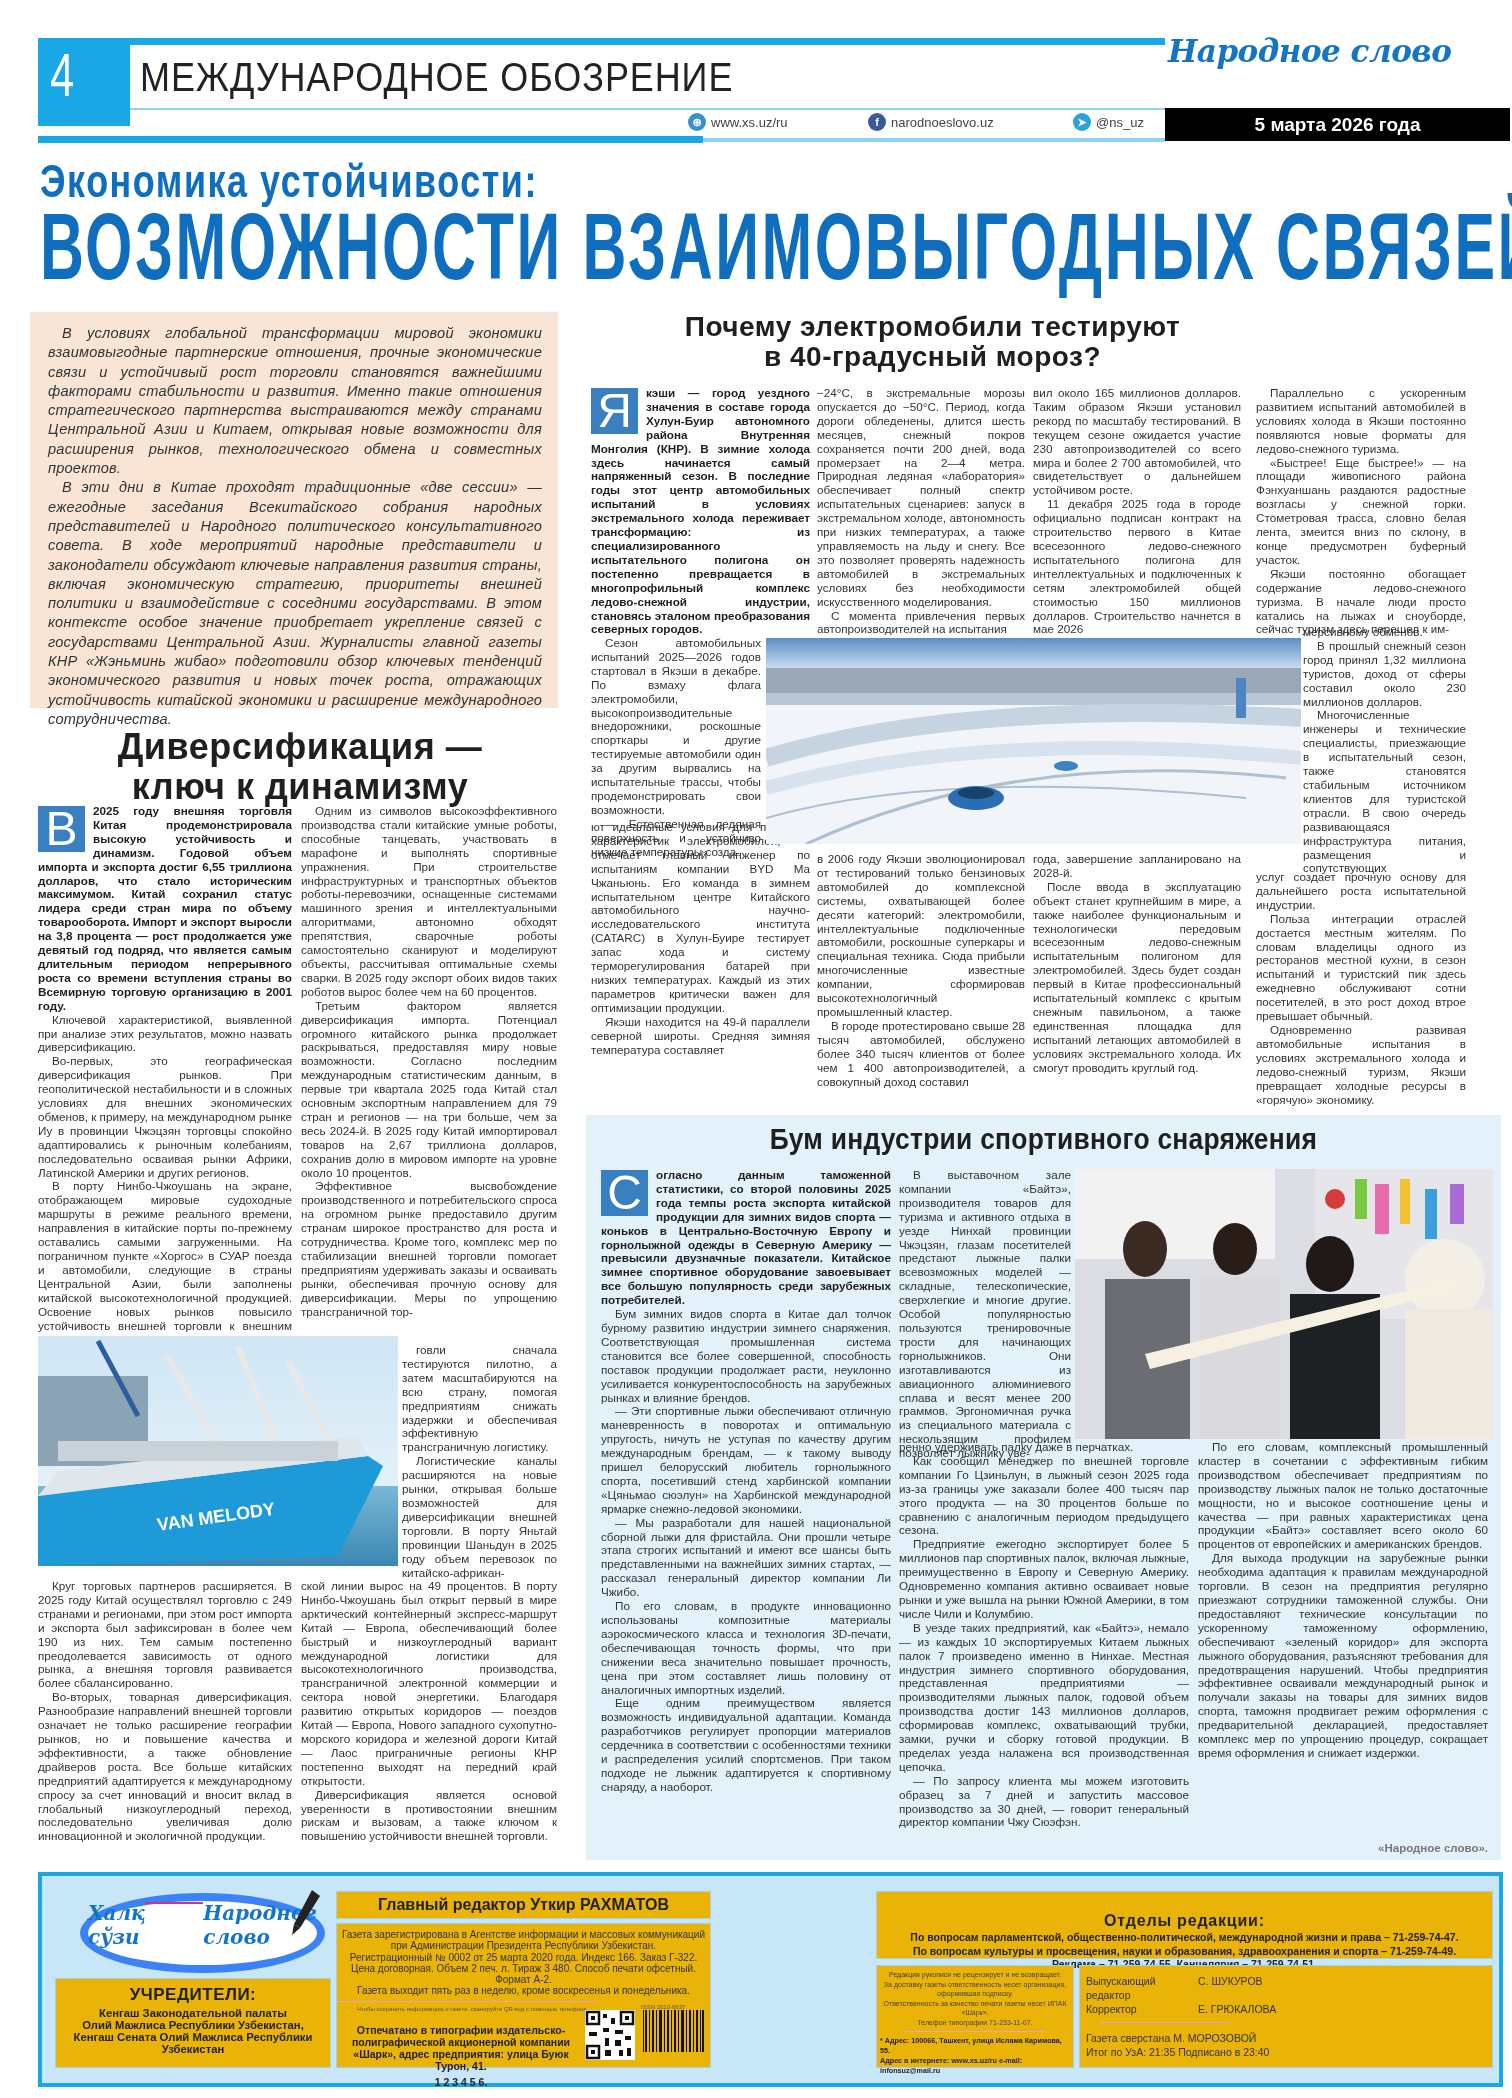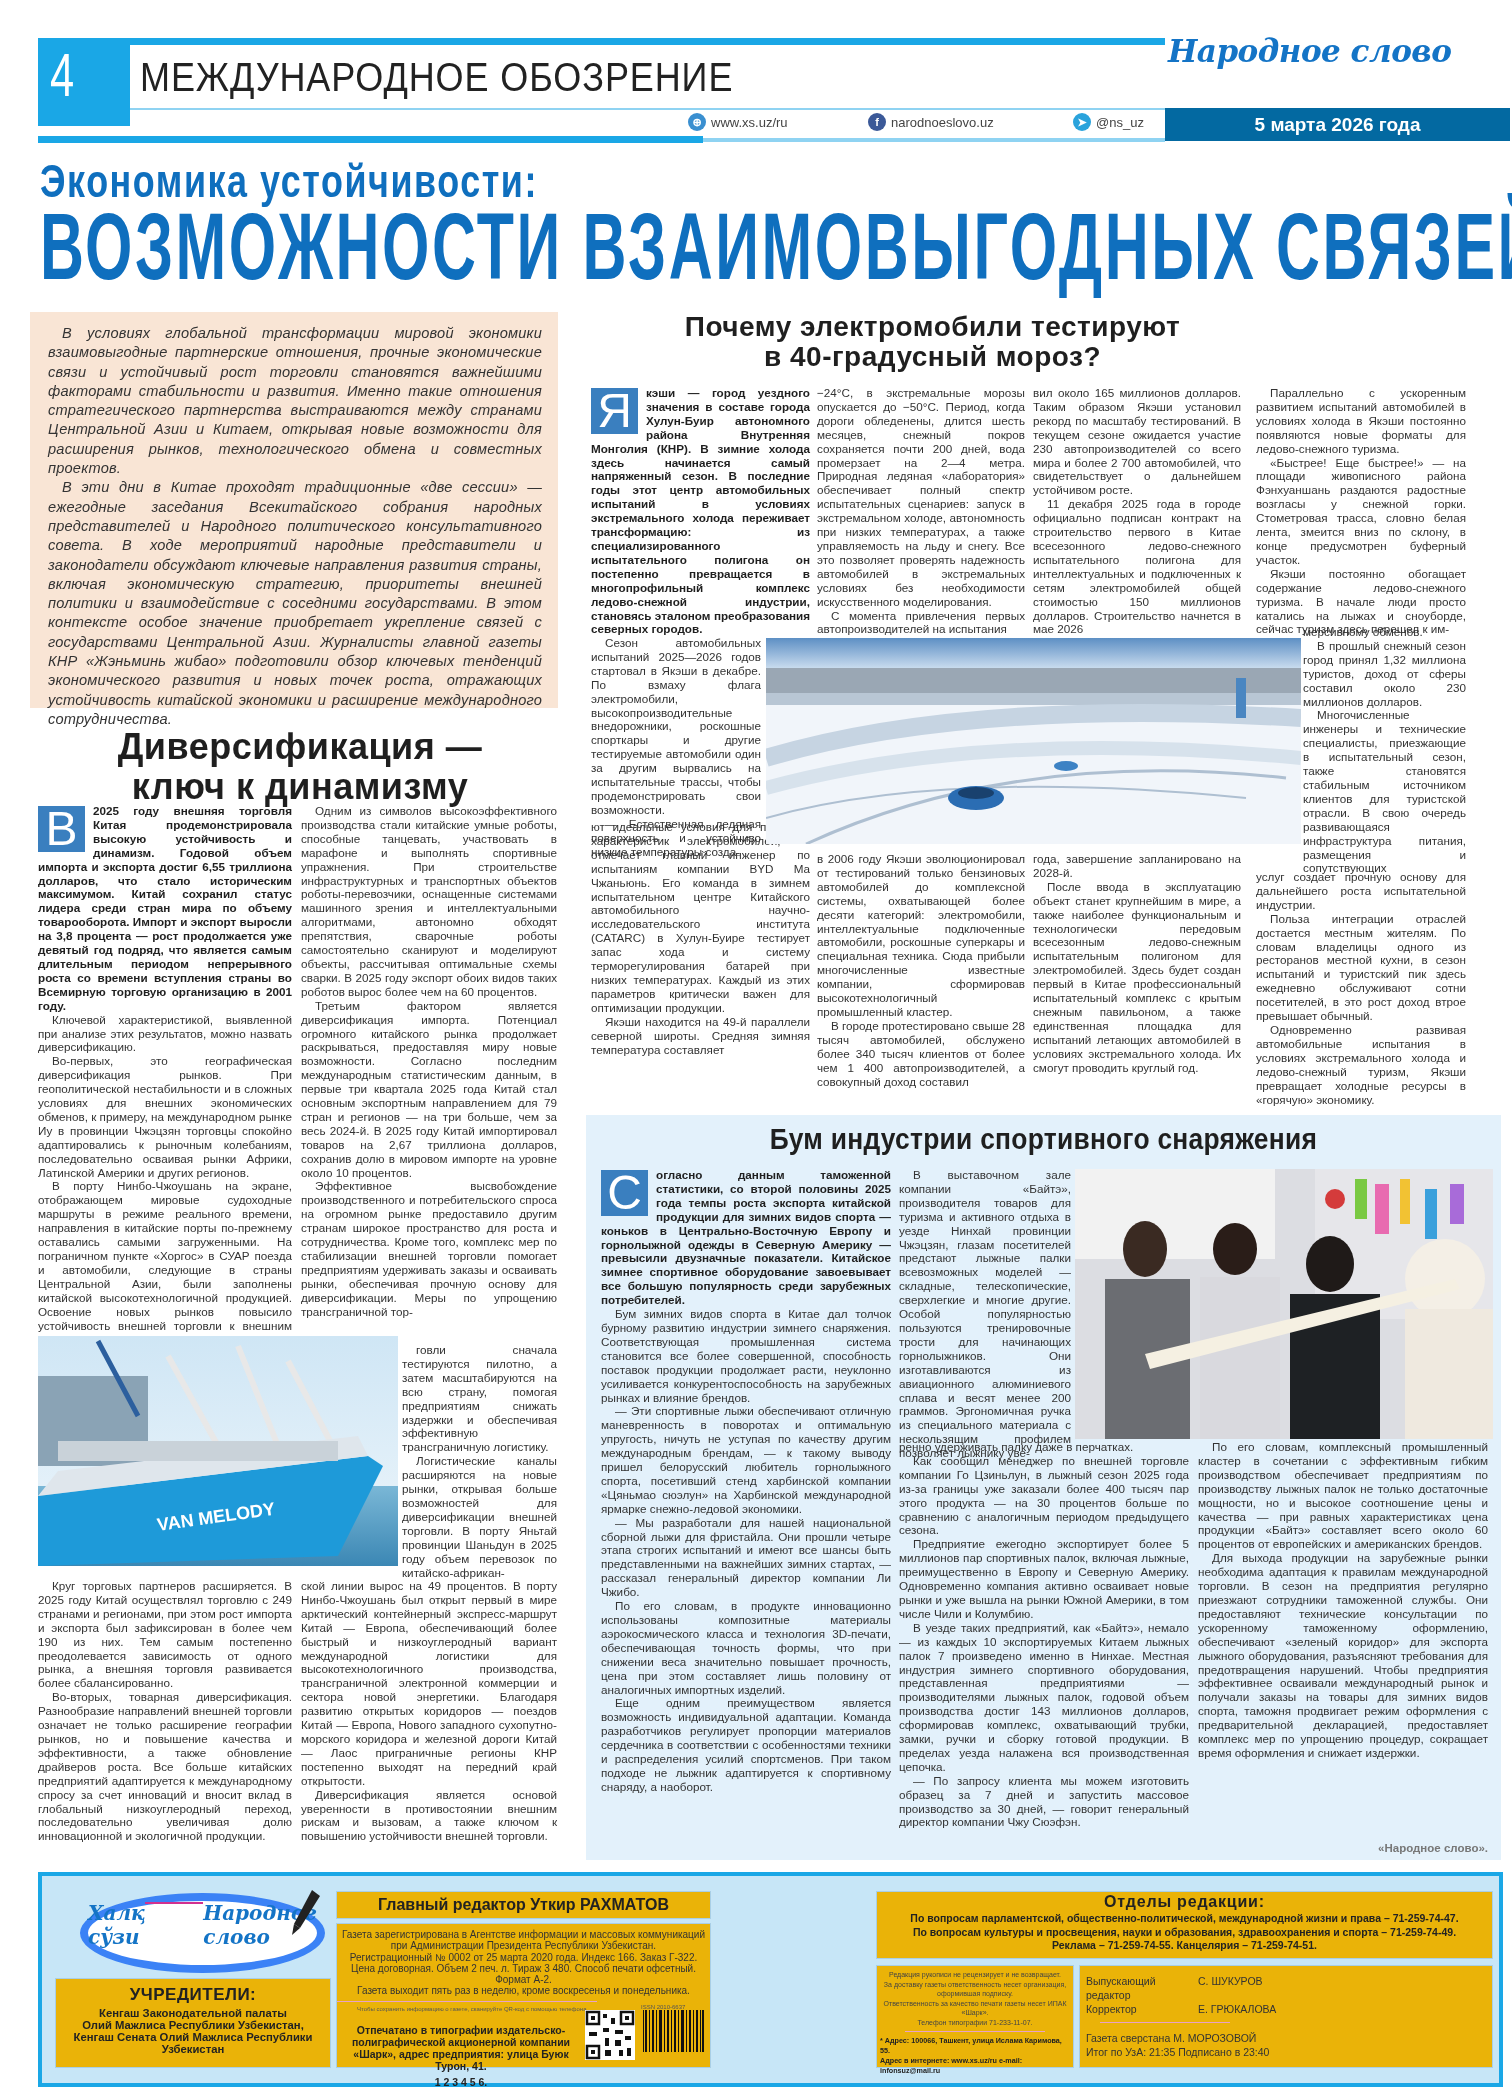--- a/index.html
+++ b/index.html
@@ -10,21 +10,21 @@
 
   
   #page-number-block { left: 38px; top: 38px; width: 92px; height: 88px; background: #1aa7e6; }
   #page-number { left: 50px; top: 44px; font-family: "Liberation Sans", sans-serif; font-size: 62px; color: #fff; font-weight: 300; transform: scaleX(0.7); transform-origin: left top; line-height: 1; }
   #top-blue-bar { left: 38px; top: 38px; width: 1127px; height: 7px; background: #1aa7e6; }
   #section-title { left: 140px; top: 55px; font-size: 40px; letter-spacing: 1px; color: #222; font-weight: 300; transform: scaleX(0.9); transform-origin: left top; }
   #masthead-thin-rule { left: 130px; top: 108px; width: 1035px; height: 2px; background: #8fd3f2; }
   #bottom-blue-bar { left: 38px; top: 136px; width: 665px; height: 7px; background: #1aa7e6; }
   #bottom-blue-bar-right { left: 703px; top: 138px; width: 462px; height: 4px; background: #8fd3f2; }
   #logo-text { left: 1168px; top: 33px; font-family: "DejaVu Serif", serif; font-weight: bold; font-size: 31px; color: #1474c6; font-style: italic; letter-spacing: -0.5px; }
-  #date-block { left: 1165px; top: 108px; width: 345px; height: 33px; background: #0369a1; color: #fff; font-weight: bold; font-size: 19px; display:flex; align-items:center; justify-content:center; }
+  #date-block { left: 1165px; top: 108px; width: 345px; height: 33px; background: #000000; color: #fff; font-weight: bold; font-size: 19px; display:flex; align-items:center; justify-content:center; }
   .social { top: 113px; font-size: 13px; color: #444; display: flex; align-items: center; gap: 5px; }
   .social .ico { width: 18px; height: 18px; border-radius: 50%; display: inline-flex; align-items: center; justify-content: center; color: #fff; font-size: 11px; font-weight: bold; }
   #social-web { left: 688px; }
   #social-web .ico { background: #3a8fd0; }
   #social-fb { left: 868px; }
   #social-fb .ico { background: #3b5998; }
   #social-tg { left: 1073px; }
   #social-tg .ico { background: #2aa3dc; }
 
   
@@ -85,21 +85,21 @@
   #founders-box { left: 55px; top: 1978px; width: 276px; height: 90px; text-align: center; font-size: 11.3px; font-weight: bold; color: #222; padding-top: 6px; }
   #founders-box .ttl { font-size: 17px; margin-bottom: 2px; letter-spacing: 0.5px; }
   #editor-box { left: 336px; top: 1891px; width: 375px; height: 28px; font-weight: bold; font-size: 16px; text-align: center; line-height: 26px; color: #222; }
   #info-box { left: 336px; top: 1923px; width: 375px; height: 145px; font-size: 10px; color: #333; text-align: center; line-height: 11.3px; padding-top: 5px; }
   #info-box .pink { width: 260px; height: 1px; background: #e8a2c8; margin: 4px 0 2px 0; }
   #info-box .tiny { font-size: 6px; text-align: left; padding-left: 20px; color: #555; }
   #info-box .printed { position: absolute; left: 4px; top: 100px; width: 240px; font-weight: bold; font-size: 10.5px; line-height: 12px; color: #222; }
   #qr { position: absolute; left: 248px; top: 86px; width: 50px; height: 50px; }
   #barcode { position: absolute; left: 304px; top: 86px; width: 64px; height: 50px; }
   #issn { position: absolute; left: 304px; top: 78px; font-size: 6px; color: #555; }
-  #depts-box { left: 876px; top: 1891px; width: 617px; height: 68px; text-align: center; font-size: 10.5px; font-weight: bold; color: #222; line-height: 13.5px; padding-top: 0; }
+  #depts-box { left: 876px; top: 1891px; width: 617px; height: 68px; text-align: center; font-size: 10.5px; font-weight: bold; color: #222; line-height: 13.5px; padding-top: 19px; }
   #depts-box .ttl { font-size: 16px; letter-spacing: 0.8px; line-height: 20px; }
   #notes-box { left: 876px; top: 1965px; width: 198px; height: 103px; font-size: 7px; color: #444; text-align: center; line-height: 9.5px; padding: 4px 3px 0 3px; }
   #notes-box .pink { width: 140px; height: 1px; background: #e8a2c8; margin: 4px auto; }
   #notes-box .addr { text-align: left; font-size: 7.2px; font-weight: bold; color: #222; line-height: 10px; }
   #staff-box { left: 1079px; top: 1965px; width: 414px; height: 103px; font-size: 10.5px; color: #333; padding: 8px 0 8px 6px; line-height: 14px; }
   #staff-box .row { display: flex; }
   #staff-box .role { width: 112px; }
   #staff-box .pink { width: 130px; height: 1px; background: #e8a2c8; margin: 6px 0 8px 14px; }
 </style>
 </head>

